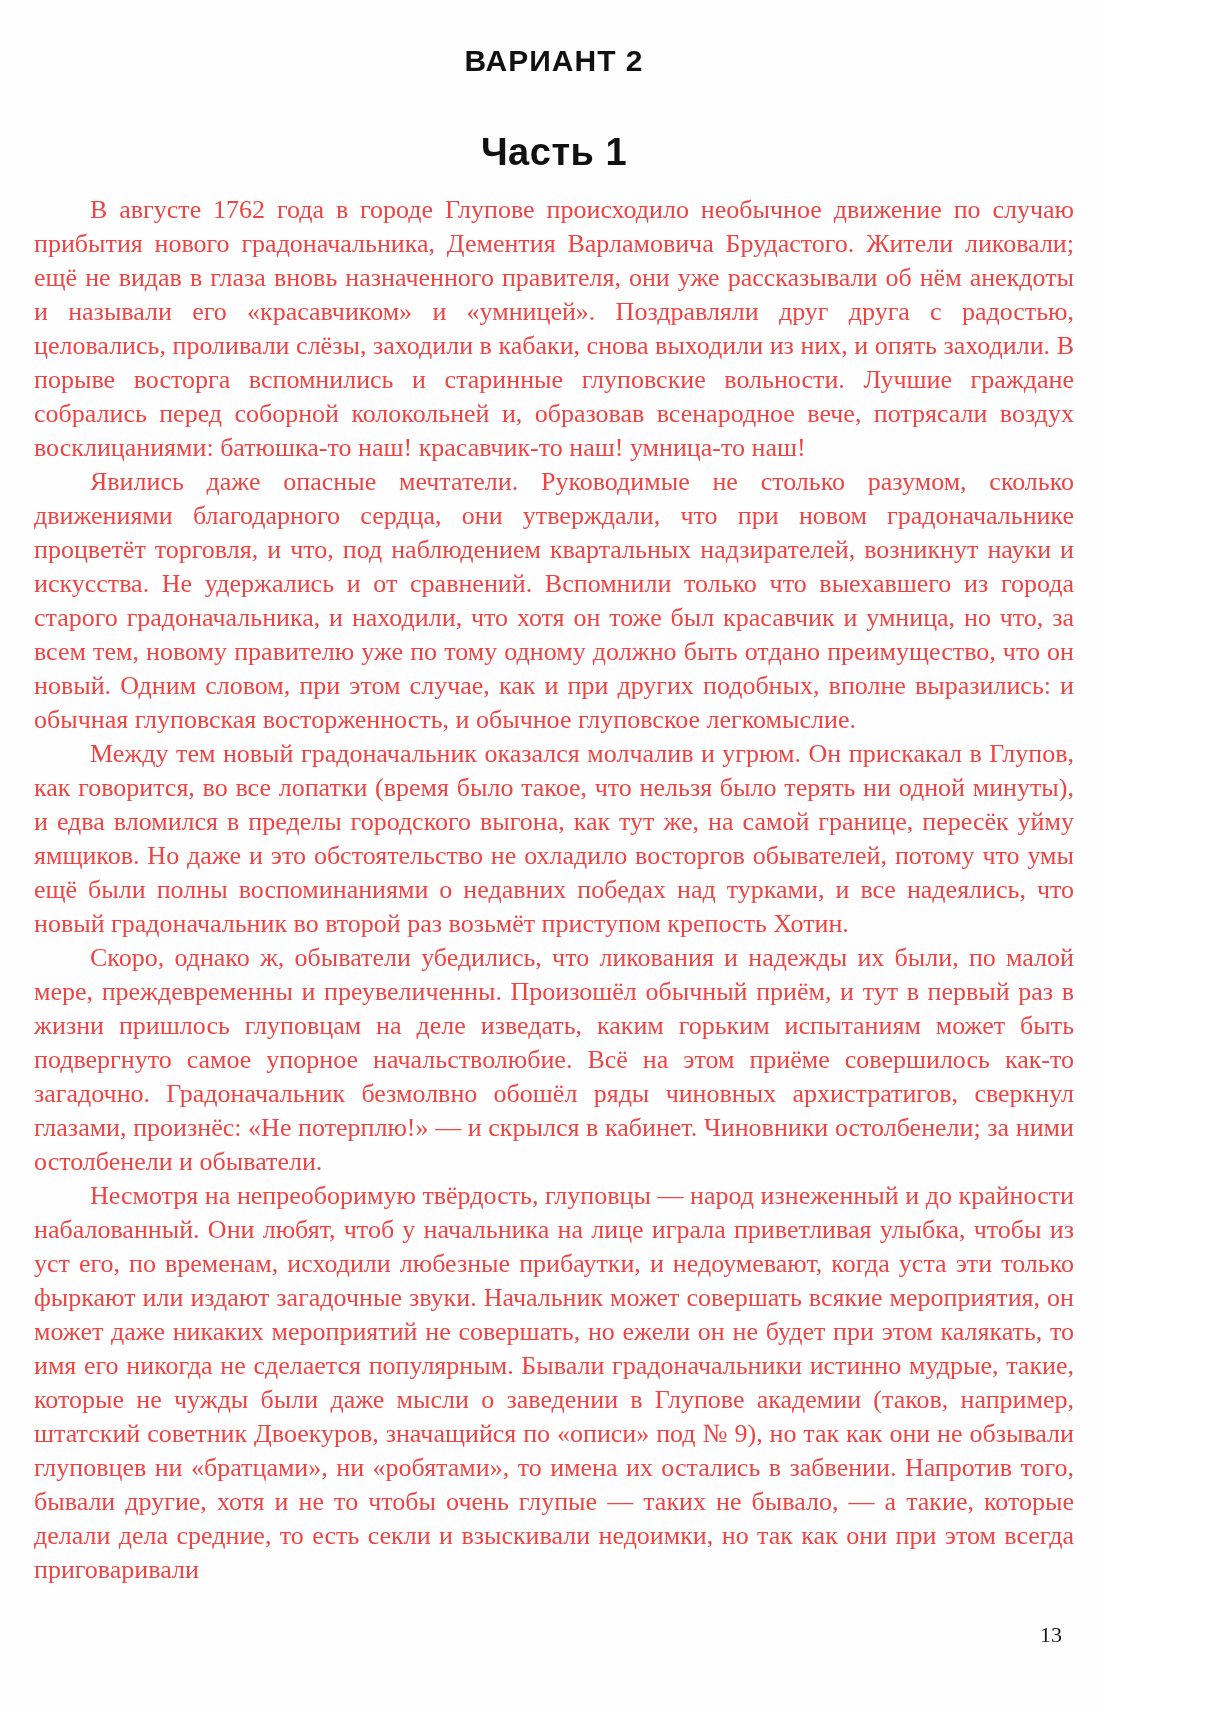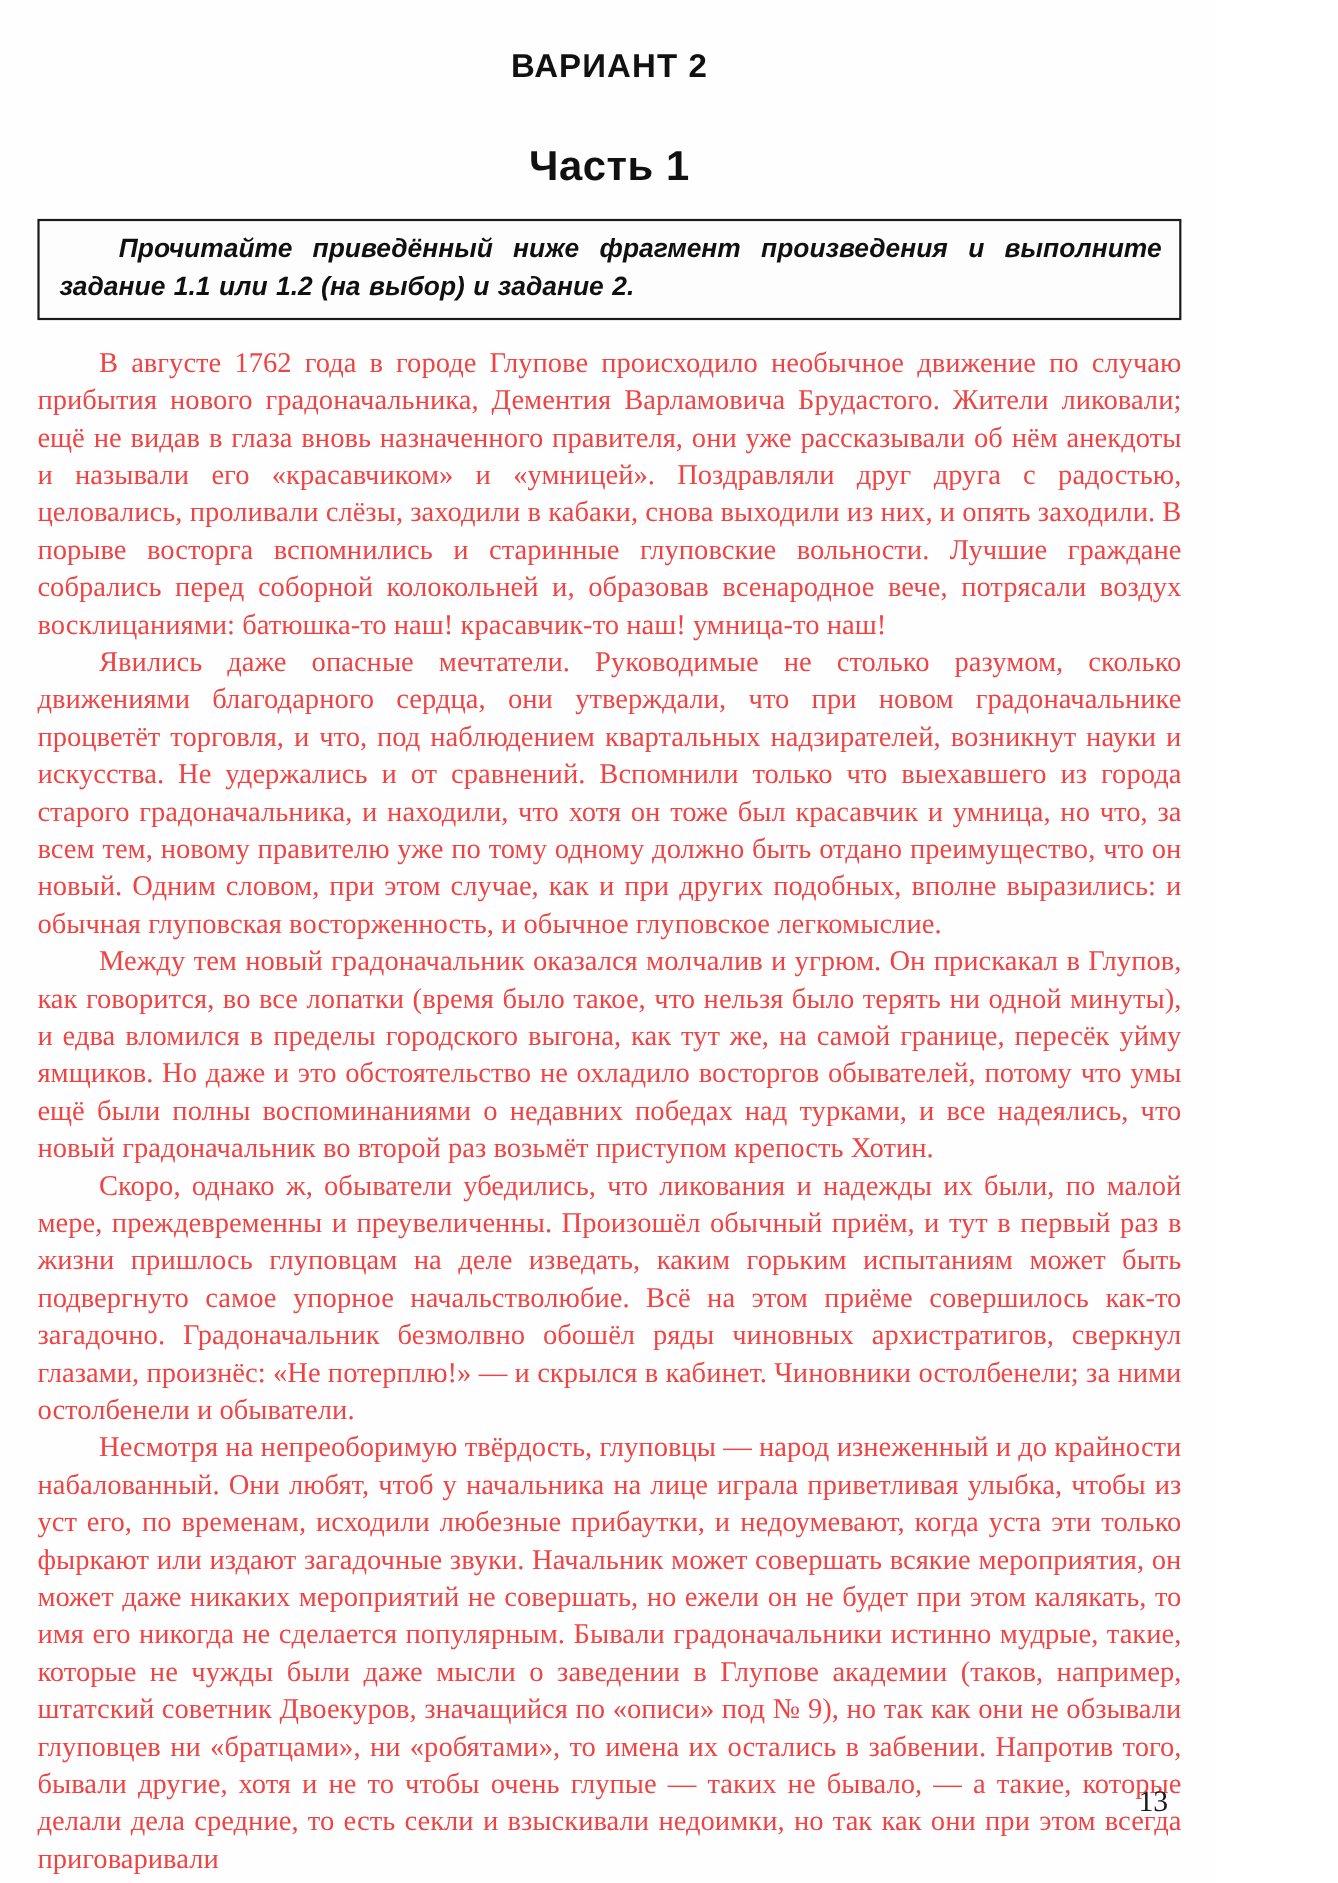--- a/index.html
+++ b/index.html
@@ -65,37 +65,34 @@
   }
   .passage p {
     margin: 0;
     text-indent: 56px;
     hyphens: auto;
   }
   .page-number {
     position: absolute;
     top: 1622px;
     right: 42px;
-    font-size: 27px;
+    font-size: 22px;
     font-family: "Liberation Serif", serif;
     color: #1a1a1a;
   }
 </style>
 </head>
 <body>
 
 <div class="page">
 
   <div class="variant-title">ВАРИАНТ 2</div>
 
   <div class="part-title">Часть 1</div>
 
-  <div class="instruction-box">
-    <p class="instruction-text">Прочитайте приведённый ниже фрагмент произведения и выполните задание 1.1 или 1.2 (на выбор) и задание 2.</p>
-  </div>
 
   <div class="passage">
       <p>В августе 1762 года в городе Глупове происходило необычное движение по случаю прибытия нового градоначальника, Дементия Варламовича Брудастого. Жители ликовали; ещё не видав в глаза вновь назначенного правителя, они уже рассказывали об нём анекдоты и называли его «красавчиком» и «умницей». Поздравляли друг друга с радостью, целовались, проливали слёзы, заходили в кабаки, снова выходили из них, и опять заходили. В порыве восторга вспомнились и старинные глуповские вольности. Лучшие граждане собрались перед соборной колокольней и, образовав всенародное вече, потрясали воздух восклицаниями: батюшка-то наш! красавчик-то наш! умница-то наш!</p>
       <p>Явились даже опасные мечтатели. Руководимые не столько разумом, сколько движениями благодарного сердца, они утверждали, что при новом градоначальнике процветёт торговля, и что, под наблюдением квартальных надзирателей, возникнут науки и искусства. Не удержались и от сравнений. Вспомнили только что выехавшего из города старого градоначальника, и находили, что хотя он тоже был красавчик и умница, но что, за всем тем, новому правителю уже по тому одному должно быть отдано преимущество, что он новый. Одним словом, при этом случае, как и при других подобных, вполне выразились: и обычная глуповская восторженность, и обычное глуповское легкомыслие.</p>
       <p>Между тем новый градоначальник оказался молчалив и угрюм. Он прискакал в Глупов, как говорится, во все лопатки (время было такое, что нельзя было терять ни одной минуты), и едва вломился в пределы городского выгона, как тут же, на самой границе, пересёк уйму ямщиков. Но даже и это обстоятельство не охладило восторгов обывателей, потому что умы ещё были полны воспоминаниями о недавних победах над турками, и все надеялись, что новый градоначальник во второй раз возьмёт приступом крепость Хотин.</p>
       <p>Скоро, однако ж, обыватели убедились, что ликования и надежды их были, по малой мере, преждевременны и преувеличенны. Произошёл обычный приём, и тут в первый раз в жизни пришлось глуповцам на деле изведать, каким горьким испытаниям может быть подвергнуто самое упорное начальстволюбие. Всё на этом приёме совершилось как-то загадочно. Градоначальник безмолвно обошёл ряды чиновных архистратигов, сверкнул глазами, произнёс: «Не потерплю!» — и скрылся в кабинет. Чиновники остолбенели; за ними остолбенели и обыватели.</p>
       <p>Несмотря на непреоборимую твёрдость, глуповцы — народ изнеженный и до крайности набалованный. Они любят, чтоб у начальника на лице играла приветливая улыбка, чтобы из уст его, по временам, исходили любезные прибаутки, и недоумевают, когда уста эти только фыркают или издают загадочные звуки. Начальник может совершать всякие мероприятия, он может даже никаких мероприятий не совершать, но ежели он не будет при этом калякать, то имя его никогда не сделается популярным. Бывали градоначальники истинно мудрые, такие, которые не чужды были даже мысли о заведении в Глупове академии (таков, например, штатский советник Двоекуров, значащийся по «описи» под № 9), но так как они не обзывали глуповцев ни «братцами», ни «робятами», то имена их остались в забвении. Напротив того, бывали другие, хотя и не то чтобы очень глупые — таких не бывало, — а такие, которые делали дела средние, то есть секли и взыскивали недоимки, но так как они при этом всегда приговаривали</p>
     </div>
 
   <div class="page-number">13</div>

